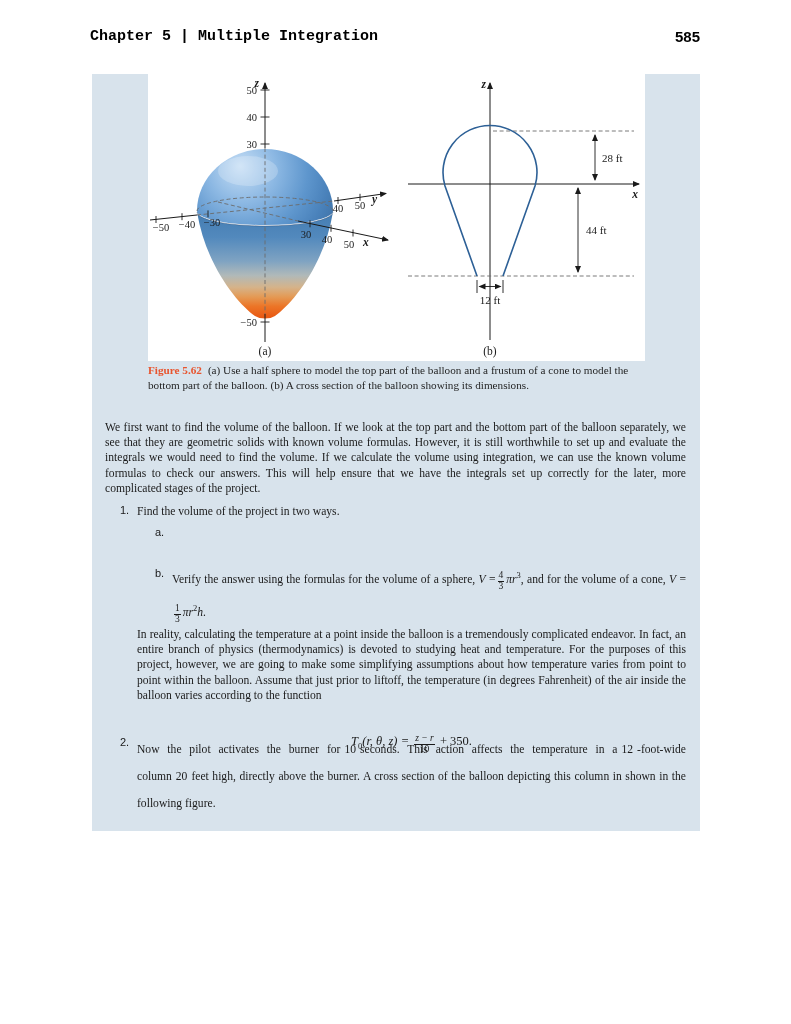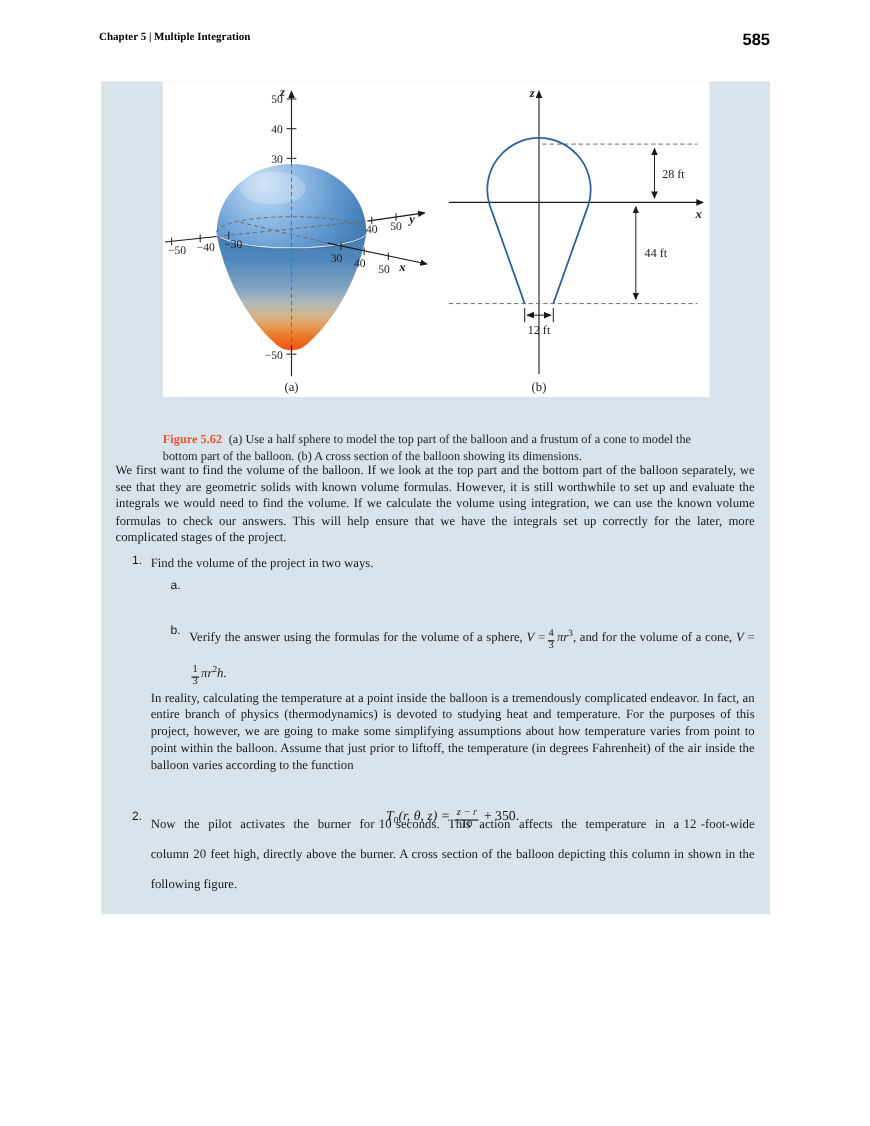--- a/index.html
+++ b/index.html
@@ -1,37 +1,37 @@
 <!DOCTYPE html>
 <html><head>
 <meta charset="utf-8">
 <style>
   html,body{margin:0;padding:0;background:#ffffff;}
   .page{position:relative;width:791px;height:1024px;background:#ffffff;
         font-family:"Liberation Serif",serif;color:#1a1a1a;overflow:hidden;}
-  .hdr{position:absolute;top:28px;left:90px;font-family:Liberation Serif, serif;
-       font-size:10px;font-weight:bold;color:#000;}
+  .hdr{position:absolute;top:28px;left:90px;font-family:Liberation Mono, monospace;
+       font-size:15px;font-weight:bold;color:#000;}
   .pagenum{position:absolute;top:28px;right:91px;font-family:"Liberation Sans",sans-serif;
        font-size:15px;font-weight:bold;color:#000;}
   .bluebox{position:absolute;left:92px;top:74px;width:608px;height:757px;background:#d8e3ec;}
   .figpanel{position:absolute;left:56px;top:0;width:497px;height:287px;background:#ffffff;}
   .figpanel svg{position:absolute;top:0;}
   .svg-a{left:0;}
   .svg-b{left:257px;}
   svg text{font-family:"Liberation Serif",serif;fill:#1a1a1a;}
   .tick{font-size:10.5px;}
   .axlab{font-size:11.5px;font-weight:bold;font-style:italic;}
   .sublab{font-size:11.5px;}
   .dimlab{font-size:11px;}
   .ax{stroke:#1a1a1a;stroke-width:1;fill:none;}
   .tickline{stroke:#1a1a1a;stroke-width:0.9;}
   .dash{stroke:#6b6b6b;stroke-width:0.9;stroke-dasharray:4 2.6;fill:none;}
   .bshape{stroke:#2d6096;stroke-width:1.6;fill:none;stroke-linejoin:round;}
   .dim{stroke:#1a1a1a;stroke-width:0.9;fill:none;}
-  .caption{position:absolute;left:56px;top:289px;width:508px;font-size:11.2px;line-height:14.6px;color:#1f1f1f;margin-top:30px;}
+  .caption{position:absolute;left:56px;top:289px;width:508px;font-size:11.2px;line-height:14.6px;color:#1f1f1f;}
   .caption .flab{color:#e8542e;font-weight:bold;padding-right:6px;}
   .body-text{font-size:11.6px;line-height:15.2px;text-align:justify;}
   .abs{position:absolute;}
   .marker{font-family:"Liberation Sans",sans-serif;font-size:11px;}
   .mi{font-style:italic;}
   .mnum{padding:0 4px;}
   sup{font-size:8.5px;}
   sub{font-size:8.5px;}
   .frac{display:inline-block;vertical-align:-0.55em;text-align:center;line-height:1.05;margin:0 2px;}
   .frac .fn,.frac .fd{display:block;font-size:9.5px;padding:0 1px;}

